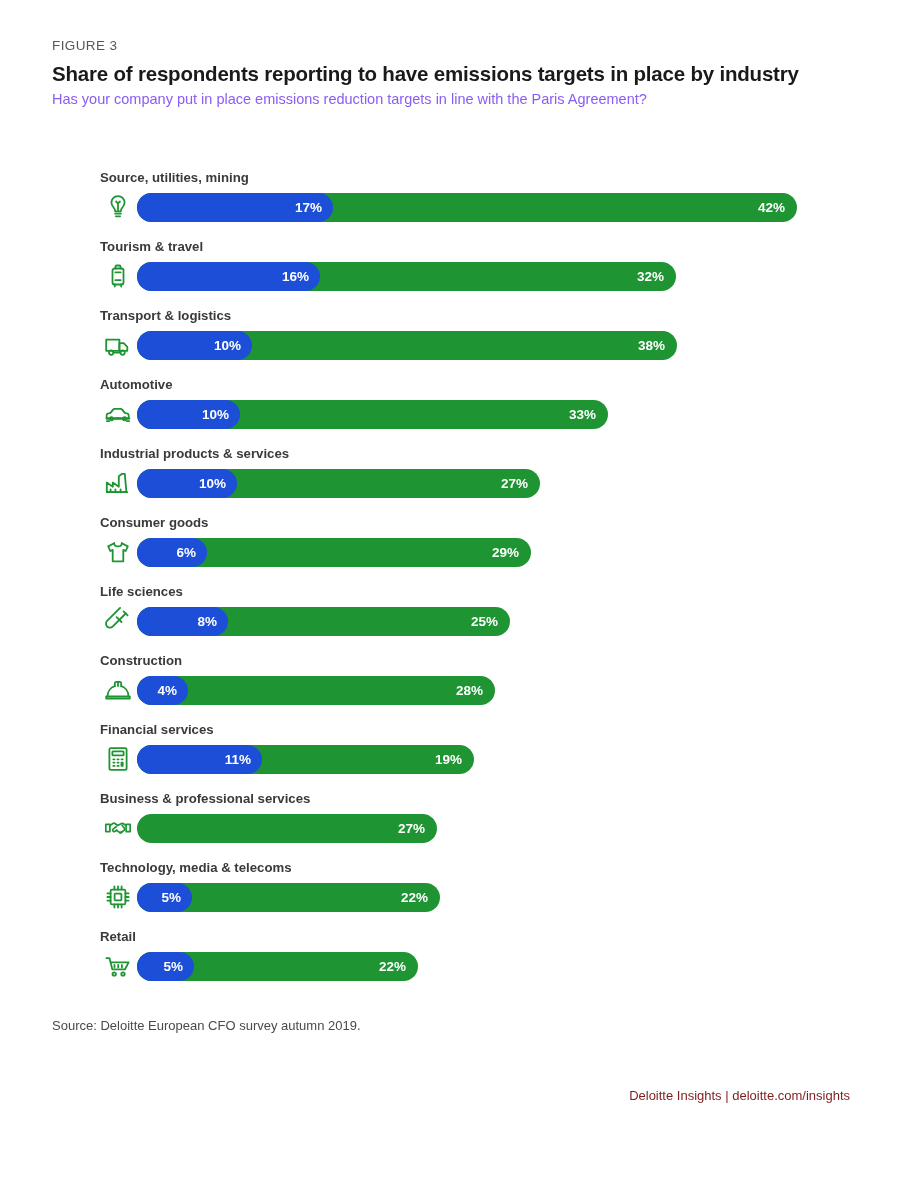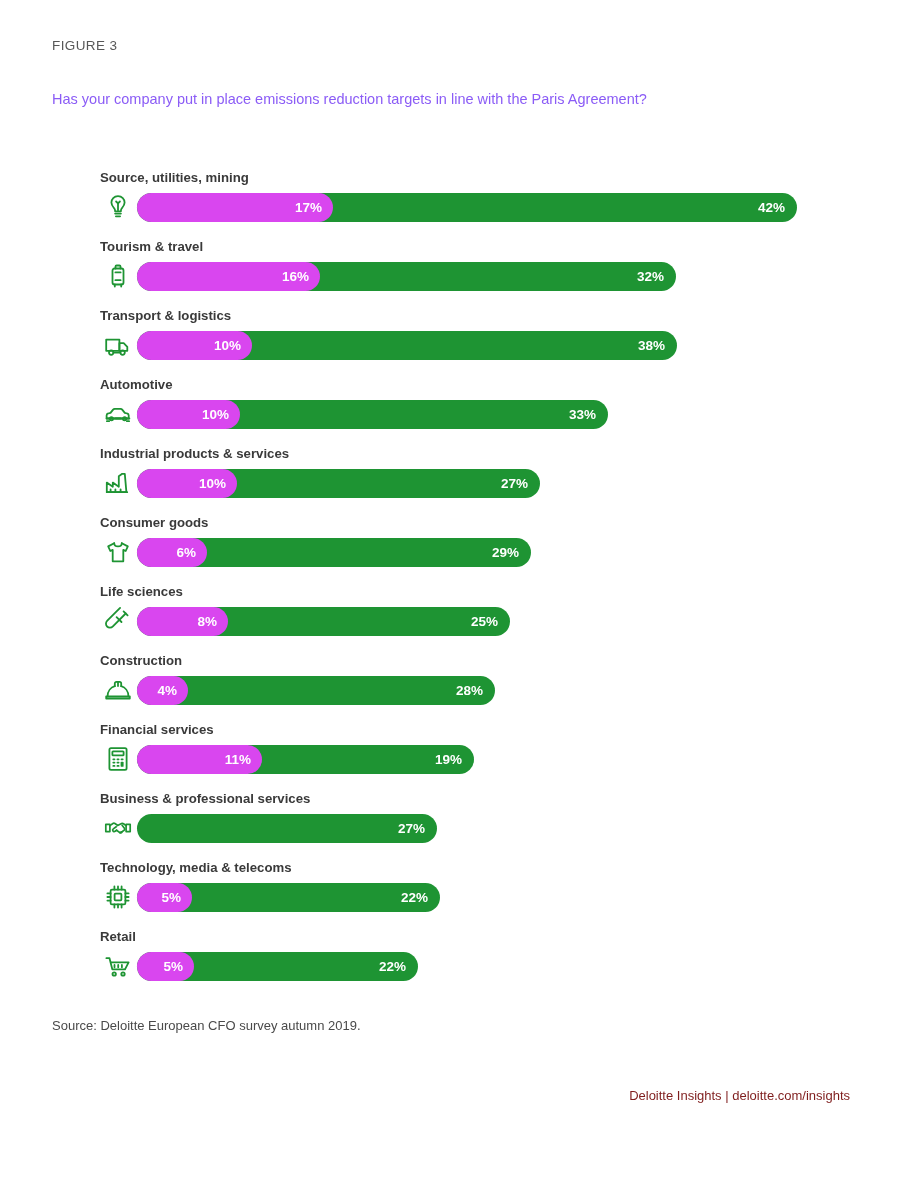--- a/index.html
+++ b/index.html
@@ -52,21 +52,21 @@
   .row-icon svg{display:block;width:30px;height:30px;}
   .bar-wrap{
     position:absolute;left:137px;top:25px;height:29px;
   }
   .bar-dark{
     position:absolute;left:0;top:0;height:29px;
     background:#1e9433;border-radius:15px;
   }
   .bar-light{
     position:absolute;left:0;top:0;height:29px;
-    background:#d946ef;border-radius:15px;
+    background:#1d4ed8;border-radius:15px;
   }
   .bar-val{
     position:absolute;top:0;height:29px;line-height:29px;
     font-size:13.5px;font-weight:bold;color:#ffffff;
     white-space:nowrap;
   }
   .bar-val.dark-val{right:12px;}
   .bar-val.light-val{right:11px;}
 
   .source{
@@ -77,20 +77,21 @@
     position:absolute;right:50px;top:1088px;
     font-size:13px;color:#7f1d1d;
   }
 </style>
 </head>
 <body>
 
 <div id="figure">
 
   <div class="fig-label">FIGURE 3</div>
+  <div class="fig-title">Share of respondents reporting to have emissions targets in place by industry</div>
   <div class="fig-subtitle">Has your company put in place emissions reduction targets in line with the Paris Agreement?</div>
 
 
   <div class="rows" id="rows">
       <div class="row">
         <div class="row-label">Source, utilities, mining</div>
         <div class="row-icon">
           <svg viewBox="0 0 30 30" fill="none" stroke="#1e9433" stroke-width="1.8" stroke-linecap="round" stroke-linejoin="round">
             <path d="M15 4.2c-4 0-6.6 2.9-6.6 6.4 0 2.4 1.3 3.9 2.4 5.2.8 1 1.3 1.8 1.3 2.9v.6h5.8v-.6c0-1.1.5-1.9 1.3-2.9 1.1-1.3 2.4-2.8 2.4-5.2 0-3.5-2.6-6.4-6.6-6.4z"></path>
             <path d="M12.1 21.6h5.8"></path>

